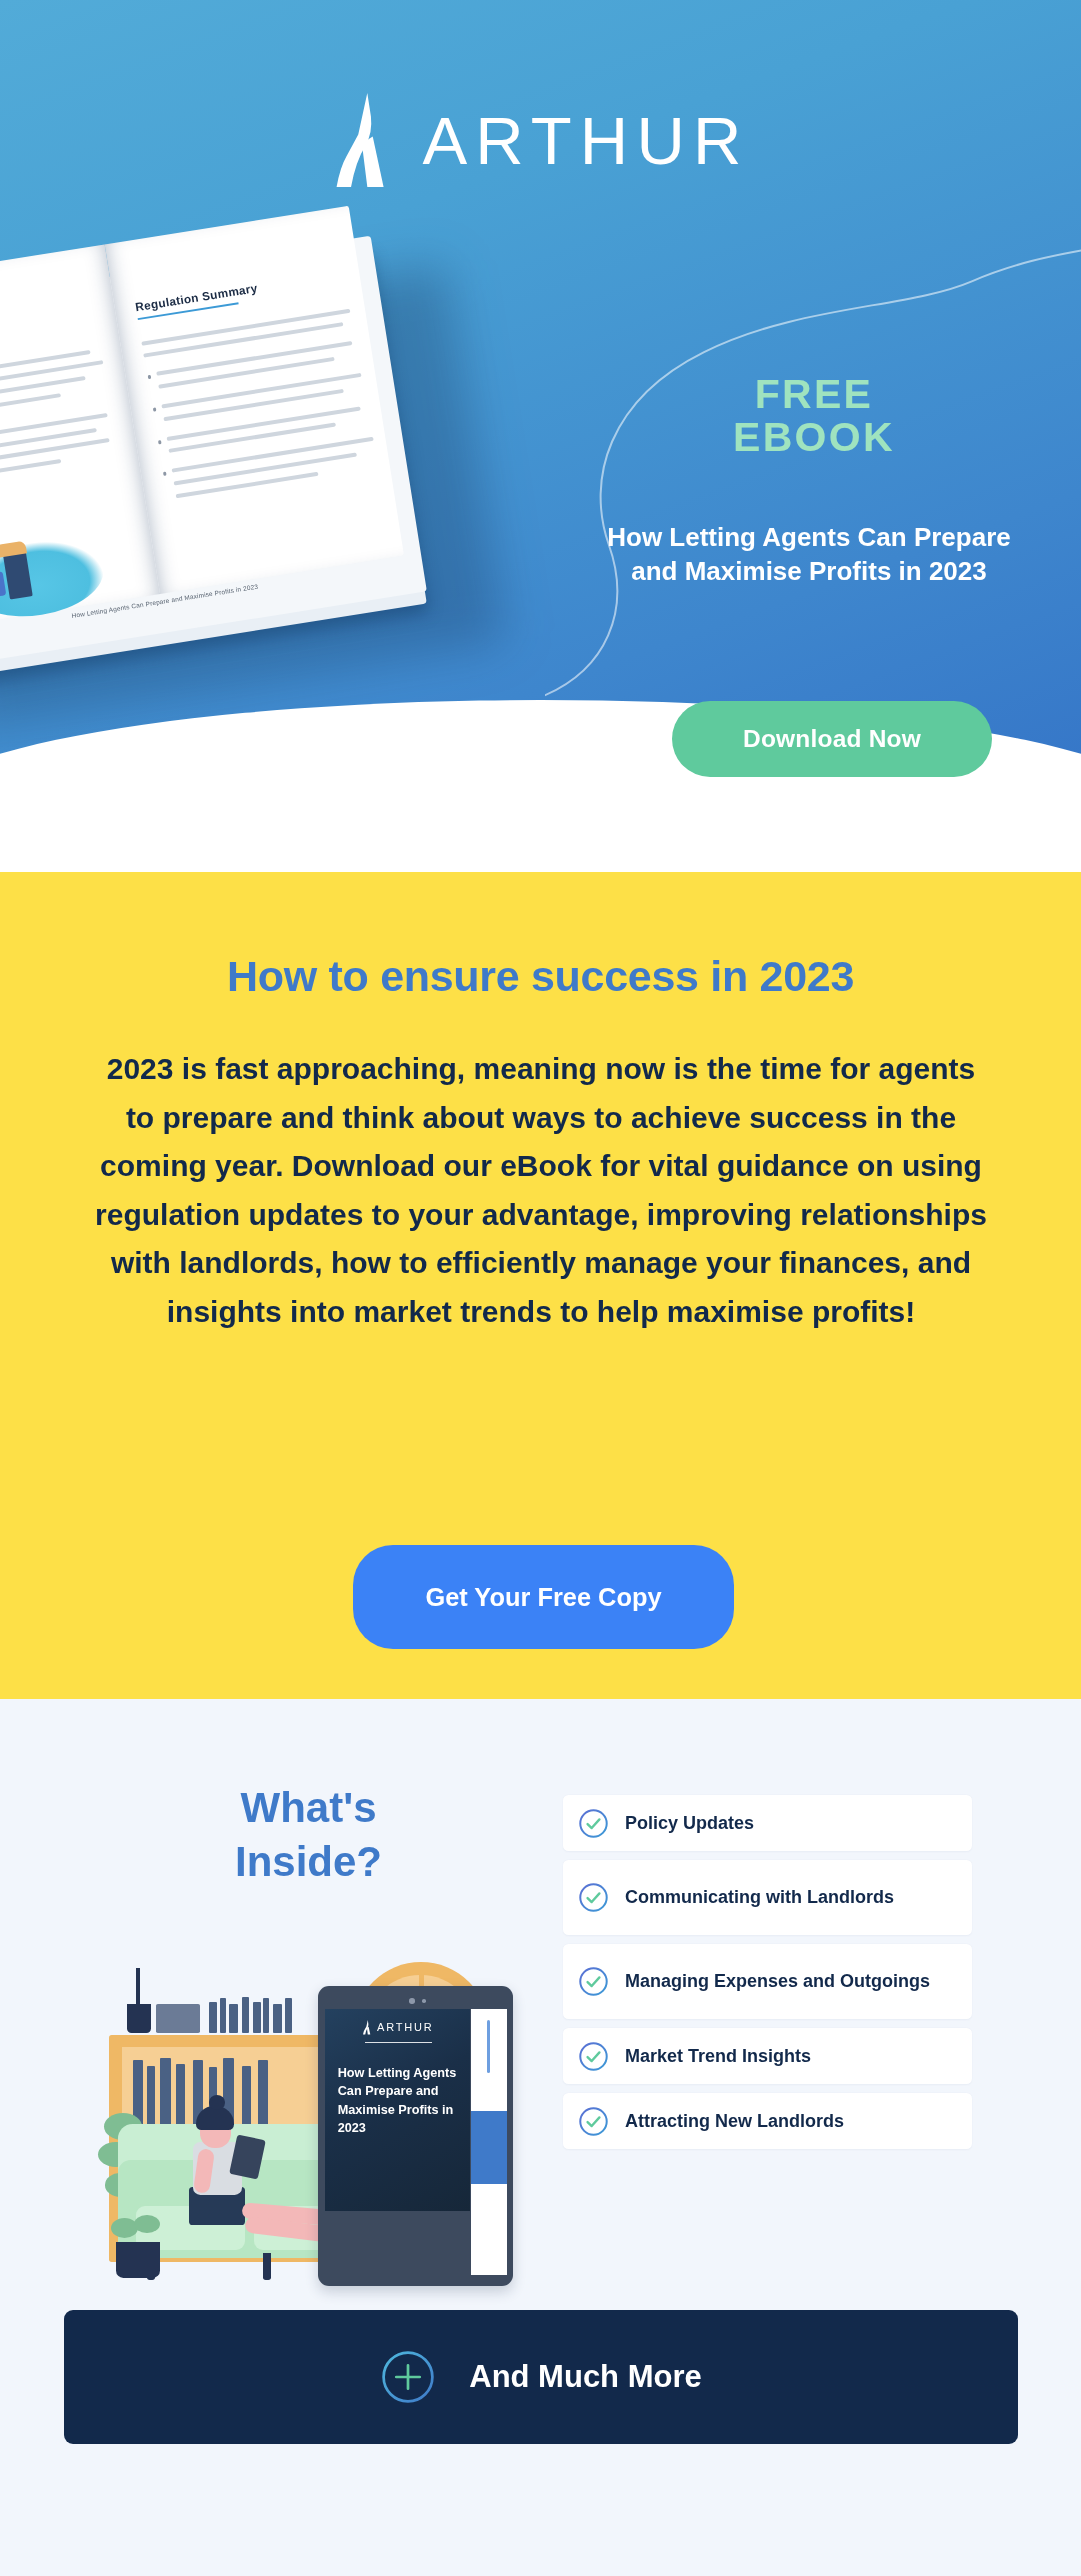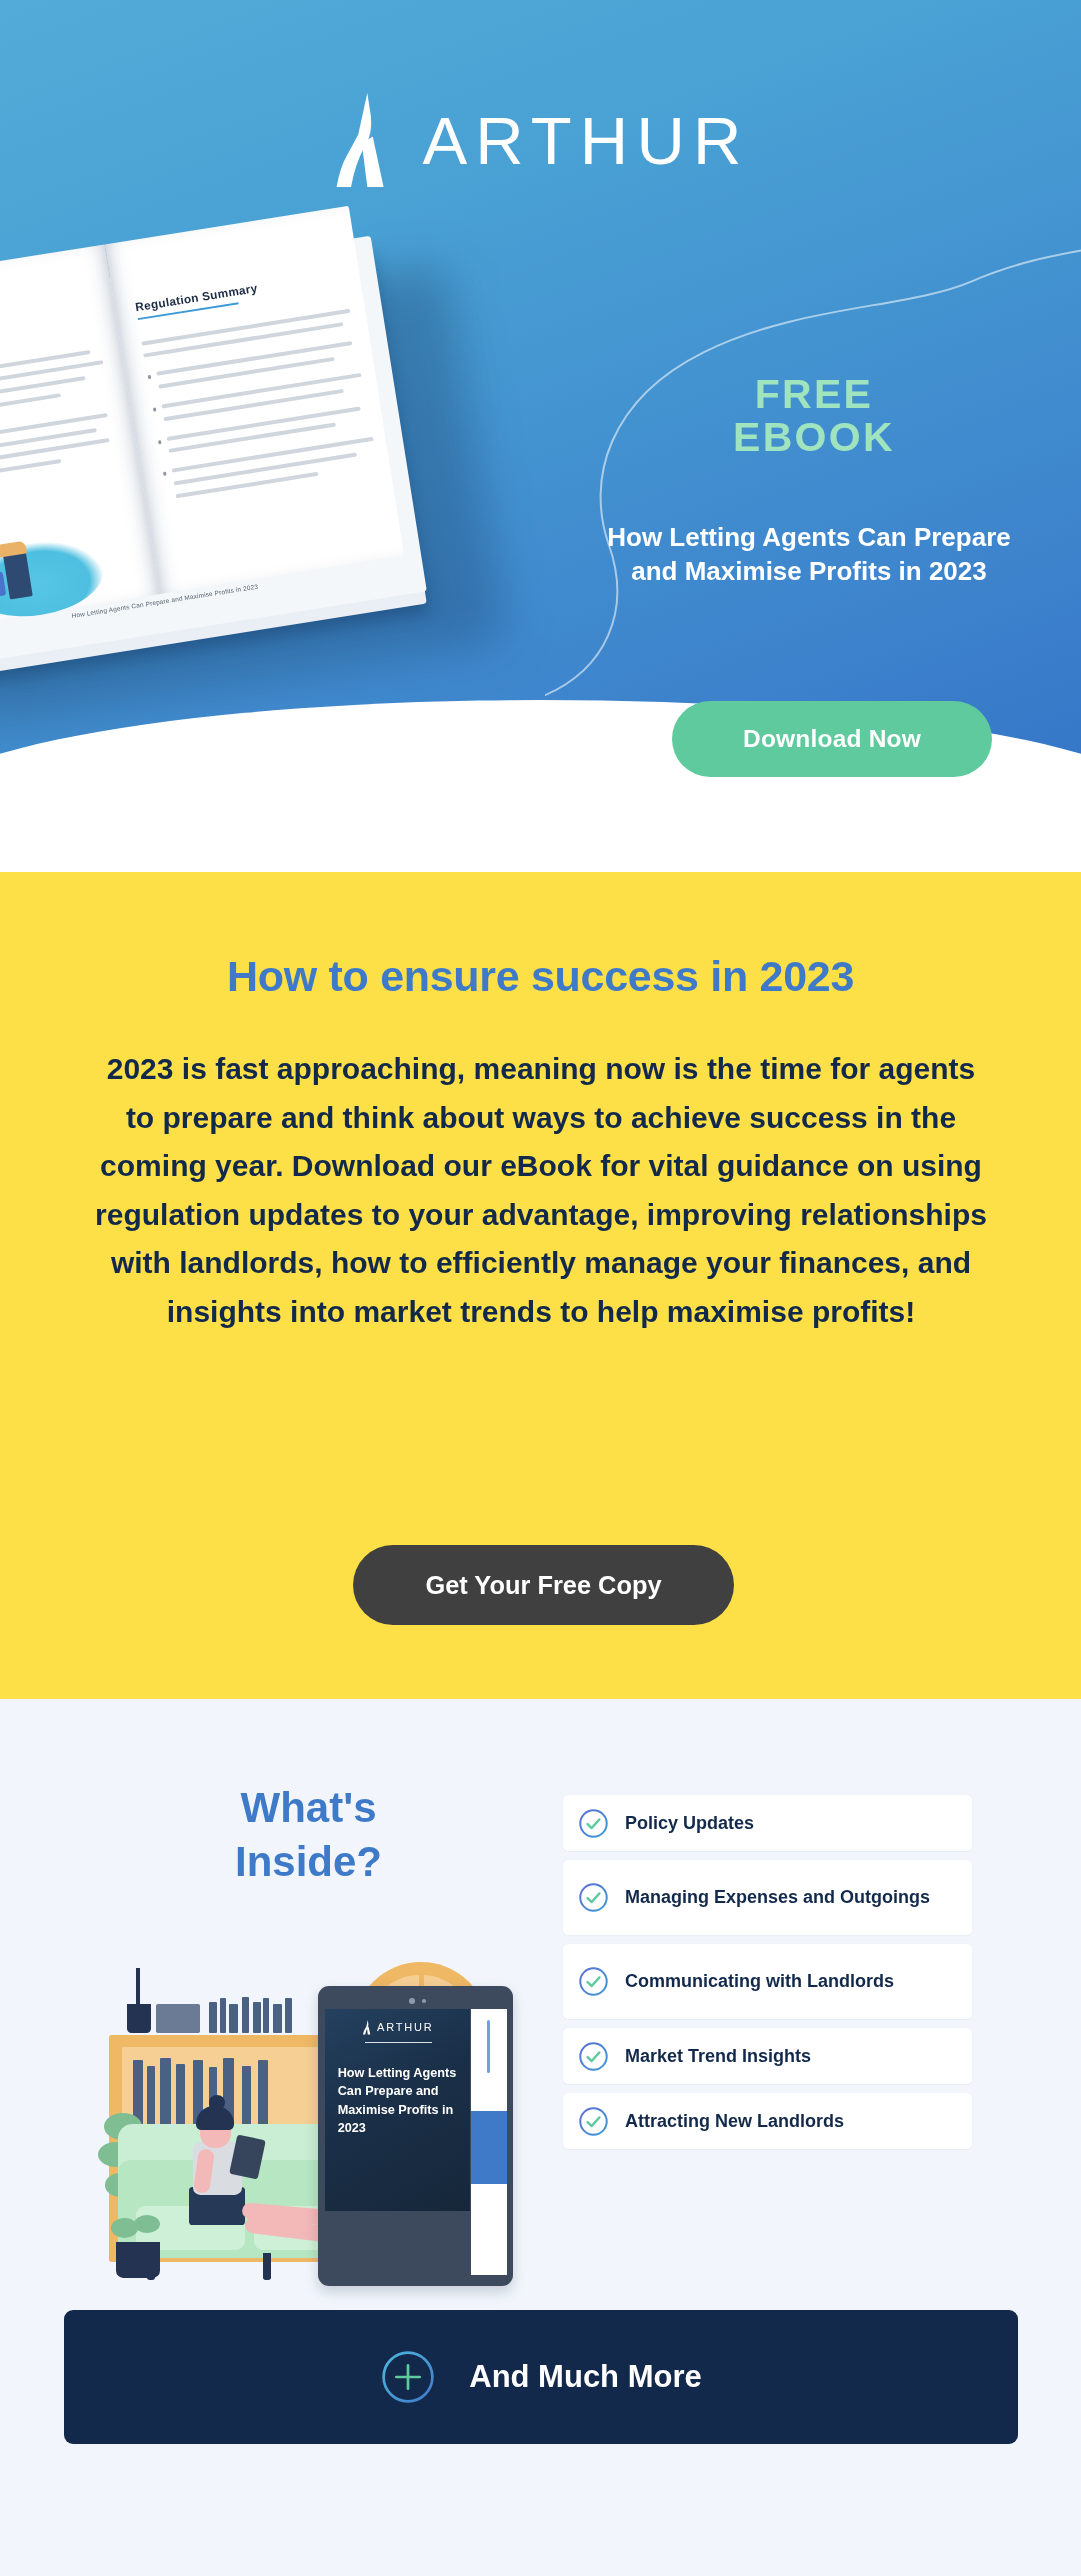--- a/index.html
+++ b/index.html
@@ -173,23 +173,23 @@
     width: 900px;
     text-align: center;
     color: #12294b;
     font-size: 30px;
     line-height: 1.62;
     font-weight: 700;
   }
   .btn-getcopy {
     position: absolute;
     left: 353px; top: 1545px;
-    width: 381px; height: 80px;
+    width: 381px; height: 104px;
     border-radius: 40px;
-    background: #404040;
+    background: #3b82f6;
     border: none;
     color: #ffffff;
     font-size: 25.4px;
     font-weight: 700;
     font-family: "Liberation Sans", sans-serif;
     cursor: pointer;
   }
 
   
   .bottom {
@@ -483,29 +483,29 @@
           <path d="M10.5 17.6 L15 22 L23.5 12.5" stroke="#5fca9d" stroke-width="2.6" stroke-linecap="round" stroke-linejoin="round"></path>
         </svg>
         <span class="card-label">Policy Updates</span>
       </div>
 
       <div class="card tall">
         <svg class="chk" viewBox="0 0 34 34" fill="none">
           <circle cx="17" cy="17" r="14.5" stroke="url(#g1)" stroke-width="2.2"></circle>
           <path d="M10.5 17.6 L15 22 L23.5 12.5" stroke="#5fca9d" stroke-width="2.6" stroke-linecap="round" stroke-linejoin="round"></path>
         </svg>
-        <span class="card-label">Managing Expenses and Outgoings</span>
+        <span class="card-label">Communicating with Landlords</span>
       </div>
 
       <div class="card tall">
         <svg class="chk" viewBox="0 0 34 34" fill="none">
           <circle cx="17" cy="17" r="14.5" stroke="url(#g1)" stroke-width="2.2"></circle>
           <path d="M10.5 17.6 L15 22 L23.5 12.5" stroke="#5fca9d" stroke-width="2.6" stroke-linecap="round" stroke-linejoin="round"></path>
         </svg>
-        <span class="card-label">Communicating with Landlords</span>
+        <span class="card-label">Managing Expenses and Outgoings</span>
       </div>
 
 
       <div class="card">
         <svg class="chk" viewBox="0 0 34 34" fill="none">
           <circle cx="17" cy="17" r="14.5" stroke="url(#g1)" stroke-width="2.2"></circle>
           <path d="M10.5 17.6 L15 22 L23.5 12.5" stroke="#5fca9d" stroke-width="2.6" stroke-linecap="round" stroke-linejoin="round"></path>
         </svg>
         <span class="card-label">Market Trend Insights</span>
       </div>

